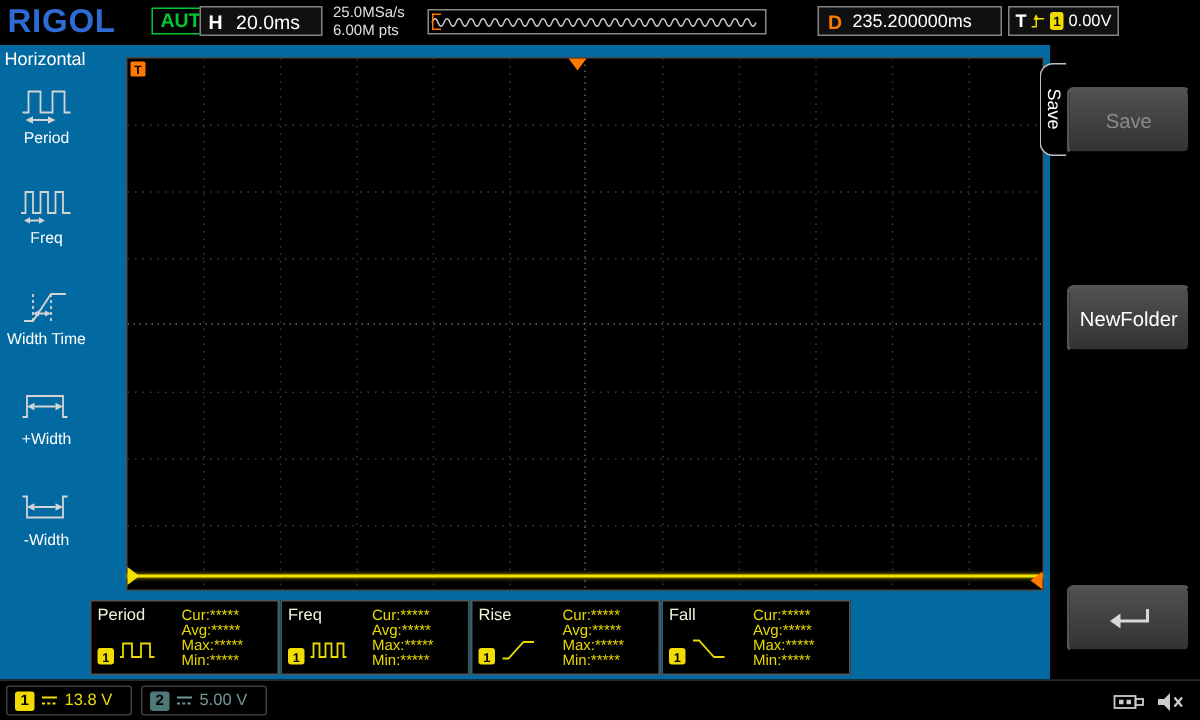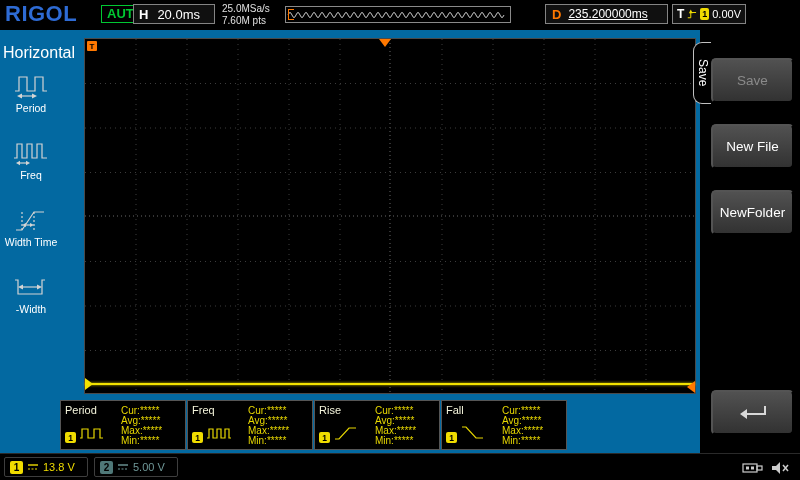--- a/index.html
+++ b/index.html
@@ -14,28 +14,28 @@
   .auto-badge { position:absolute; left:101px; top:5px; height:18px; line-height:16px; padding:0 5px; border:1px solid #00c832; color:#00c832; font-weight:bold; font-size:13px; }
   .h-box { position:absolute; left:133px; top:4px; width:82px; height:20px; border:1px solid #848484; background:#101010; display:flex; align-items:center; padding:0 5px; gap:9px; }
   .h-label { color:#fff; font-weight:bold; font-size:13px; }
   .h-value { color:#fff; font-size:13px;text-align:right; }
   .acq { position:absolute; left:222px; top:3px; font-size:10px; color:#e0e0e0; line-height:12px; }
   .wstrip { position:absolute; left:285px; top:6px; width:226px; height:17px; border:1px solid #8a8a8a; background:#000; }
   .wstrip svg { position:absolute; left:0; top:0; }
   .bracket-left { position:absolute; left:2px; top:2px; width:6px; height:11px; border-left:1px solid #ff7800; border-top:1px solid #ff7800; border-bottom:1px solid #ff7800; }
   .d-box { position:absolute; left:545px; top:4px; width:123px; height:20px; border:1px solid #848484; background:#101010; display:flex; align-items:center; gap:7px; padding:0 6px; }
   .d-label { color:#ff7800; font-weight:bold; font-size:13px; }
-  .d-value { color:#fff; font-size:12px;text-decoration:underline; }
+  .d-value { color:#fff; font-size:12px; }
   .t-box { position:absolute; left:672px; top:4px; width:74px; height:20px; border:1px solid #848484; background:#101010; display:flex; align-items:center; gap:3px; padding:0 4px; }
   .t-label { color:#fff; font-weight:bold; font-size:12px; }
   .t-ch { width:12px; height:12px; background:#f0dc00; color:#000; font-size:9px; font-weight:bold; border-radius:2px; display:flex; align-items:center; justify-content:center; }
   .t-level { color:#fff; font-size:11px; }
   
   .sidebar { position:absolute; left:0; top:30px; width:62px; height:423px; }
-  .sidebar-title { color:#fff; font-size:16px; margin:14px 0 7px 3px; }
+  .sidebar-title { color:#fff; font-size:12px; margin:2px 0 7px 3px; }
   .sb-item { display:flex; flex-direction:column; align-items:center; height:53px; margin-bottom:14px; cursor:default; }
   .sb-label { color:#fff; font-size:10.5px; margin-top:1px; white-space:nowrap; }
   .sb-icon path, .sb-icon line { stroke:#d4d4d4; stroke-width:1.2; fill:none; }
   .sb-icon polygon { fill:#d4d4d4; }
   
   .grat { position:absolute; left:84px; top:38px; width:612px; height:356px; border:1px solid #4a4a4a; background:#000; }
   .grid { position:absolute; left:0; top:0; }
   .gl { stroke:#3c3c3c; stroke-dasharray:1,4; }
   .glc { stroke:#686868; stroke-dasharray:1,3; }
   .trace { position:absolute; left:0; top:344px; width:610px; height:2px; background:#f2e200; box-shadow:0 0 3px #d8cc00; }
@@ -79,21 +79,21 @@
 
   <div class="topbar">
     <div class="logo">RIGOL</div>
     <div class="auto-badge">AUTO</div>
     <div class="h-box">
       <span class="h-label">H</span>
       <span class="h-value">20.0ms</span>
     </div>
     <div class="acq">
       <div>25.0MSa/s</div>
-      <div>7.60M pts</div>
+      <div>6.00M pts</div>
     </div>
     <div class="wstrip">
       <svg width="224" height="15" viewBox="0 0 224 15">
         <path d="M2,8 q2,-5 4,0 t4,0 t4,0 t4,0 t4,0 t4,0 t4,0 t4,0 t4,0 t4,0 t4,0 t4,0 t4,0 t4,0 t4,0 t4,0 t4,0 t4,0 t4,0 t4,0 t4,0 t4,0 t4,0 t4,0 t4,0 t4,0 t4,0 t4,0 t4,0 t4,0 t4,0 t4,0 t4,0 t4,0 t4,0 t4,0 t4,0 t4,0 t4,0 t4,0 t4,0 t4,0 t4,0 t4,0 t4,0 t4,0 t4,0 t4,0 t4,0 t4,0 t4,0 t4,0 t4,0 t4,0" fill="none" stroke="#c8c8c8" stroke-width="1"></path>
       </svg>
       <div class="bracket-left"></div>
     </div>
     <div class="d-box">
       <span class="d-label">D</span>
       <span class="d-value">235.200000ms</span>
@@ -138,20 +138,29 @@
         <path d="M11,27 V9" stroke-dasharray="2,2"></path>
         <path d="M23,27 V9" stroke-dasharray="2,2"></path>
         <path d="M14,22 h6"></path>
         <polygon points="11,22 15,20 15,24"></polygon>
         <polygon points="23,22 19,20 19,24"></polygon>
       </svg>
       <span class="sb-label">Width Time</span>
     </div>
 
 
+    <div class="sb-item">
+      <svg class="sb-icon" width="40" height="32" viewBox="0 0 40 32">
+        <path d="M4,24 h3 V10 h24 V24 h3"></path>
+        <path d="M12,17 h14"></path>
+        <polygon points="7,17 12,14.5 12,19.5"></polygon>
+        <polygon points="31,17 26,14.5 26,19.5"></polygon>
+      </svg>
+      <span class="sb-label">+Width</span>
+    </div>
 
     <div class="sb-item">
       <svg class="sb-icon" width="40" height="32" viewBox="0 0 40 32">
         <path d="M4,10 h3 V24 h24 V10 h3"></path>
         <path d="M12,17 h14"></path>
         <polygon points="7,17 12,14.5 12,19.5"></polygon>
         <polygon points="31,17 26,14.5 26,19.5"></polygon>
       </svg>
       <span class="sb-label">-Width</span>
     </div>
@@ -258,21 +267,20 @@
         <span class="meas-stat">Min:*****</span>
       </div>
     </div>
   </div>
 
   <div class="menu">
     <div class="menu-tab">
       <span>Save</span>
     </div>
     <button class="menu-btn disabled" style="top:28px">Save</button>
-    <button class="menu-btn" style="top:94px">New File</button>
     <button class="menu-btn" style="top:160px">NewFolder</button>
     <button class="menu-btn" style="top:360px">
       <svg width="34" height="20" viewBox="0 0 34 20">
         <path d="M29,3 v8 H10" fill="none" stroke="#d8d8d8" stroke-width="2"></path>
         <polygon points="11,6 4,11 11,16" fill="#d8d8d8"></polygon>
       </svg>
     </button>
   </div>
 
   <div class="statusbar">

